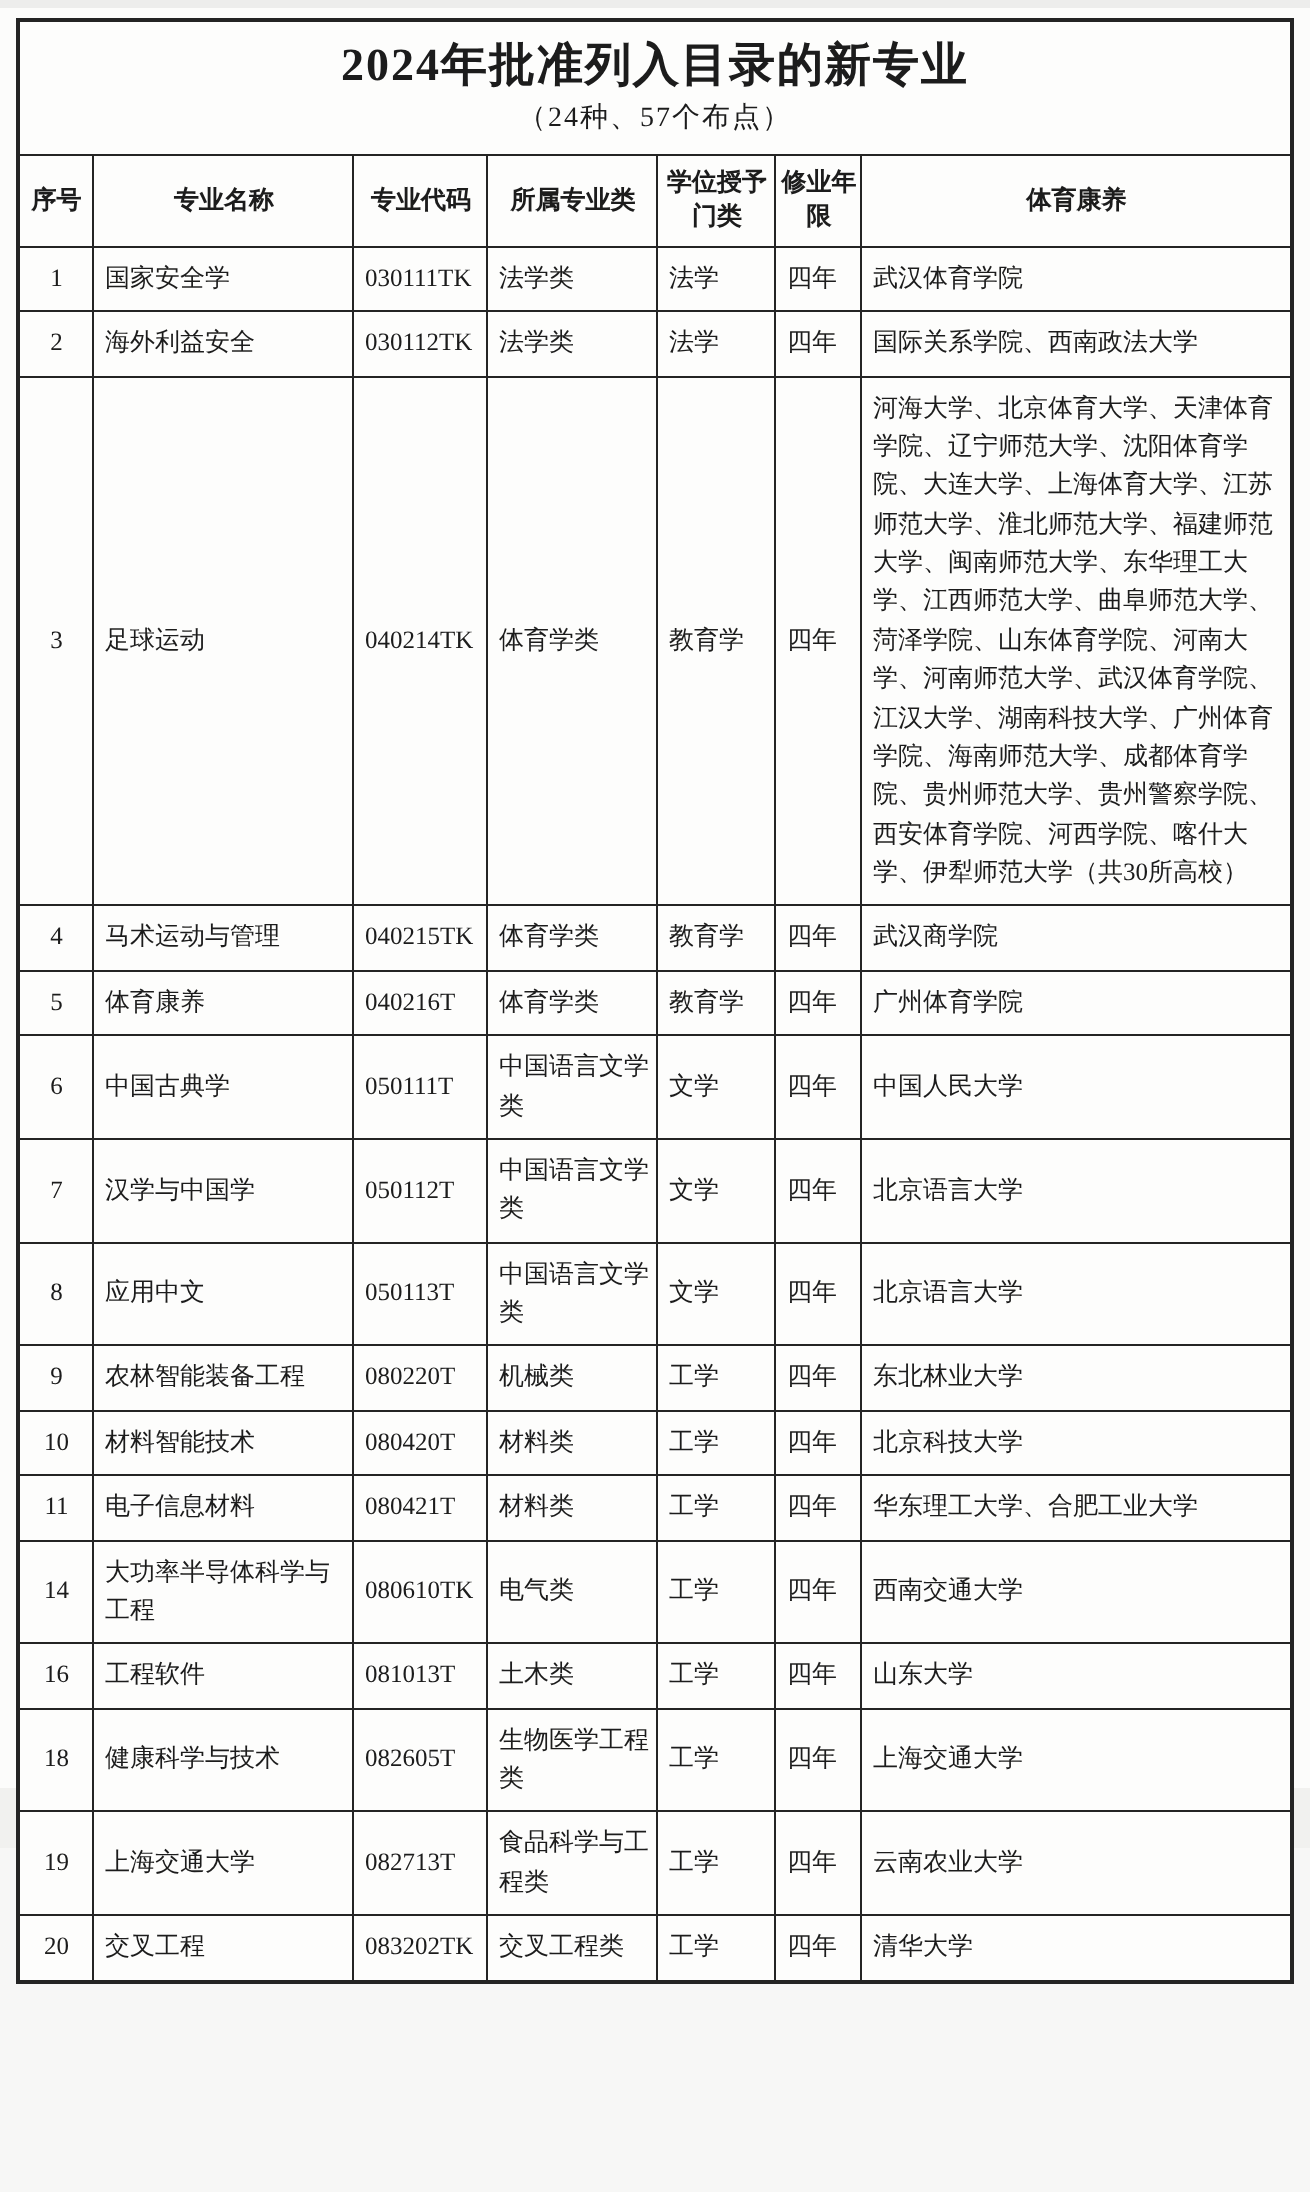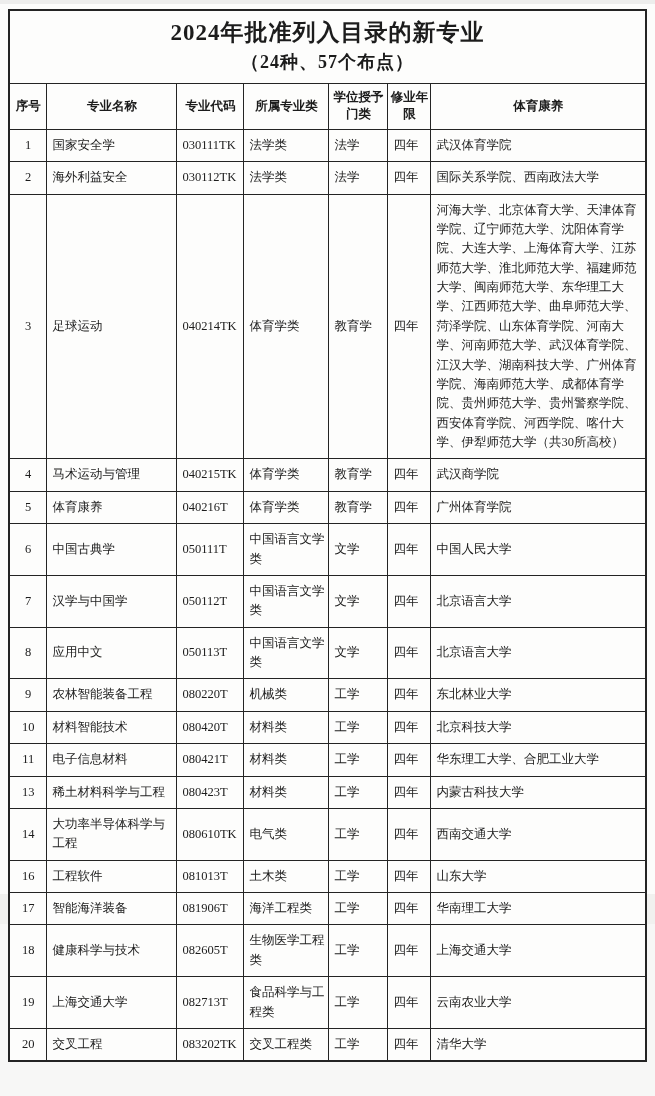--- a/index.html
+++ b/index.html
@@ -35,22 +35,22 @@
     text-align: center;
     vertical-align: middle;
   }
   .doc-title {
     font-size: 23px;
     font-weight: bold;
     letter-spacing: 1px;
     line-height: 1.25;
   }
   .doc-subtitle {
-    font-size: 18px;
-    font-weight: bold;
+    font-size: 14px;
+    font-weight: normal;
     margin-top: 2px;
     letter-spacing: 1px;
   }
   thead th.col-head {
     font-size: 12.5px;
     font-weight: bold;
     text-align: center;
     vertical-align: middle;
     padding: 5px 2px;
     line-height: 1.4;
@@ -199,56 +199,38 @@
         <tr>
           <td class="col0">11</td>
           <td class="col1">电子信息材料</td>
           <td class="col2">080421T</td>
           <td class="col3">材料类</td>
           <td class="col4">工学</td>
           <td class="col5">四年</td>
           <td class="col6">华东理工大学、合肥工业大学</td>
         </tr>
         <tr>
-          <td class="col0">13</td>
-          <td class="col1">稀土材料科学与工程</td>
-          <td class="col2">080423T</td>
-          <td class="col3">材料类</td>
-          <td class="col4">工学</td>
-          <td class="col5">四年</td>
-          <td class="col6">内蒙古科技大学</td>
-        </tr>
-        <tr>
           <td class="col0">14</td>
           <td class="col1">大功率半导体科学与工程</td>
           <td class="col2">080610TK</td>
           <td class="col3">电气类</td>
           <td class="col4">工学</td>
           <td class="col5">四年</td>
           <td class="col6">西南交通大学</td>
         </tr>
         <tr>
           <td class="col0">16</td>
           <td class="col1">工程软件</td>
           <td class="col2">081013T</td>
           <td class="col3">土木类</td>
           <td class="col4">工学</td>
           <td class="col5">四年</td>
           <td class="col6">山东大学</td>
         </tr>
         <tr>
-          <td class="col0">17</td>
-          <td class="col1">智能海洋装备</td>
-          <td class="col2">081906T</td>
-          <td class="col3">海洋工程类</td>
-          <td class="col4">工学</td>
-          <td class="col5">四年</td>
-          <td class="col6">华南理工大学</td>
-        </tr>
-        <tr>
           <td class="col0">18</td>
           <td class="col1">健康科学与技术</td>
           <td class="col2">082605T</td>
           <td class="col3">生物医学工程类</td>
           <td class="col4">工学</td>
           <td class="col5">四年</td>
           <td class="col6">上海交通大学</td>
         </tr>
         <tr>
           <td class="col0">19</td>

